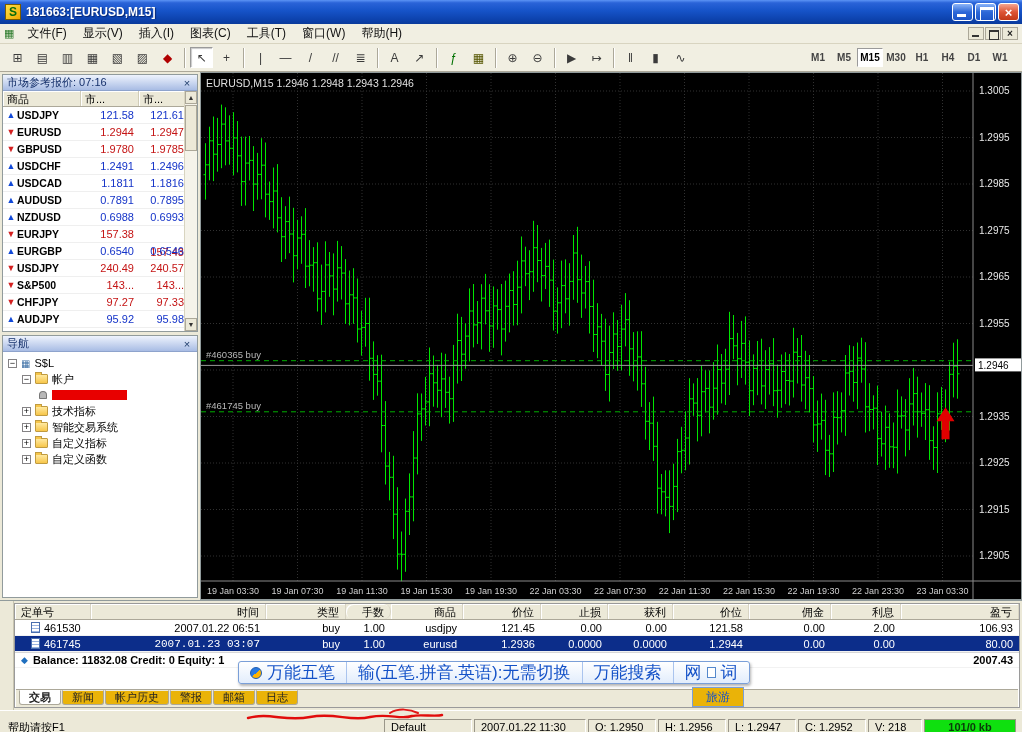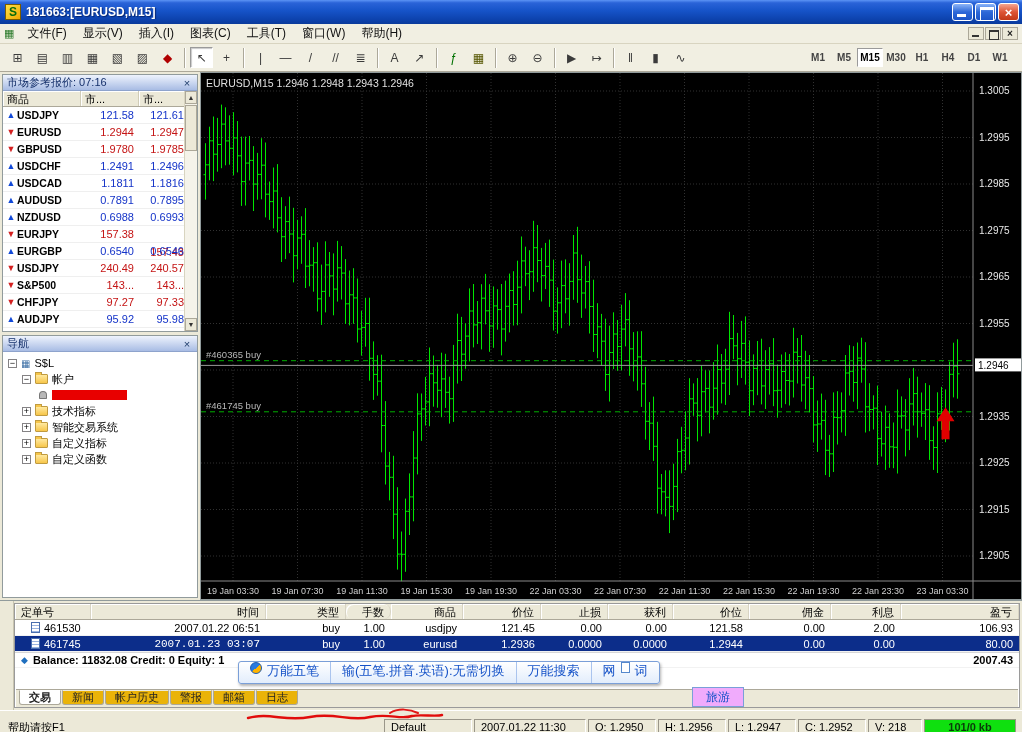--- a/index.html
+++ b/index.html
@@ -90,25 +90,25 @@
   .trow.selected{background:#0c2d8a;color:#fff}
   .trow.balance{border-top:1px solid #d6d6d6;font-weight:bold}
   .bal-icon{color:#1f6fbf;font-size:9px;margin:0 5px 0 6px}
   .bal-right{margin-left:auto;padding-right:6px}
   .term-tabs{position:absolute;left:1px;right:1px;bottom:0;height:18px;border-top:1px solid #aca899;background:#ece9d8;display:flex;align-items:flex-start;padding-left:3px}
   .ttab{height:15px;padding:0 9px;font-size:11px;display:flex;align-items:center;border:1px solid #aca899;border-top:1px solid #ece9d8;margin-right:1px;background:#eab308;color:#222;border-radius:0 0 3px 3px}
   .ttab.active{background:#fff;border-top:1px solid #fff;font-weight:bold}
   
   .ime-bar{position:absolute;left:238px;top:661px;height:23px;display:flex;align-items:stretch;z-index:30;
     background:linear-gradient(#ffffff,#e2edfc);border:1px solid #7a9fd8;border-radius:3px;box-shadow:1px 2px 3px rgba(0,0,0,.3)}
-  .ime-seg{display:flex;align-items:flex-start;padding:0 11px;font-size:13px;color:#1552c8;border-right:1px solid #aac4ee;white-space:nowrap}
+  .ime-seg{display:flex;align-items:center;padding:0 11px;font-size:17px;color:#1552c8;border-right:1px solid #aac4ee;white-space:nowrap}
   .ime-seg:last-child{border-right:none}
   .ime-logo{width:12px;height:12px;border-radius:50%;background:linear-gradient(135deg,#2a7ae0 50%,#ffb400 50%);border:1px solid #1c5ab0;margin-right:5px;flex:none}
   .page-ico{width:9px;height:11px;background:#fff;border:1px solid #5588cc;margin:0 5px;flex:none}
-  .ime-candidate{position:absolute;left:692px;top:687px;min-width:52px;height:17px;background:#f0abfc;border:1px solid #7a9fd8;color:#1552c8;font-size:12px;display:flex;align-items:center;justify-content:center;z-index:30;padding:9px 6px}
+  .ime-candidate{position:absolute;left:692px;top:687px;min-width:52px;height:17px;background:#eab308;border:1px solid #7a9fd8;color:#1552c8;font-size:12px;display:flex;align-items:center;justify-content:center;z-index:30;padding:9px 6px}
   
   .statusbar{position:absolute;left:0;right:0;top:710px;height:22px;background:#ece9d8;border-top:1px solid #fff;display:flex;align-items:center;padding:16px 4px;font-size:11px}
   .sb-help{flex:1;padding-left:4px;white-space:nowrap}
   #status-cells{display:flex}
   .sb-cell{display:inline-block;height:16px;line-height:15px;margin-left:2px;padding:0 6px;border:1px solid;border-color:#9a9689 #fff #fff #9a9689;white-space:nowrap;overflow:hidden}
   .sb-conn{width:92px;height:16px;line-height:15px;margin-left:2px;margin-right:2px;background:#0fe00f;border:1px solid #9a9689;text-align:center;color:#0a3a0a;font-weight:bold}
   
   .scribble{position:absolute;left:240px;top:703px;z-index:40;pointer-events:none}
 </style>
 </head>

